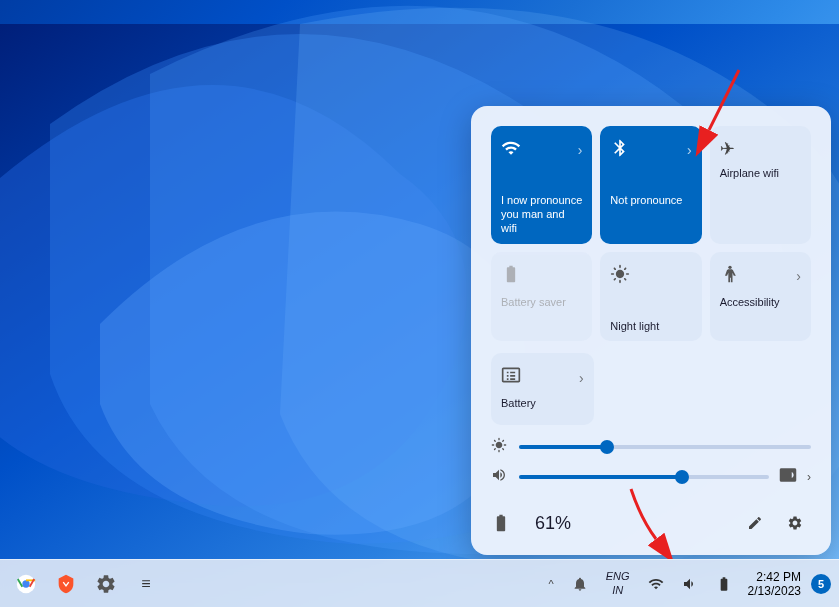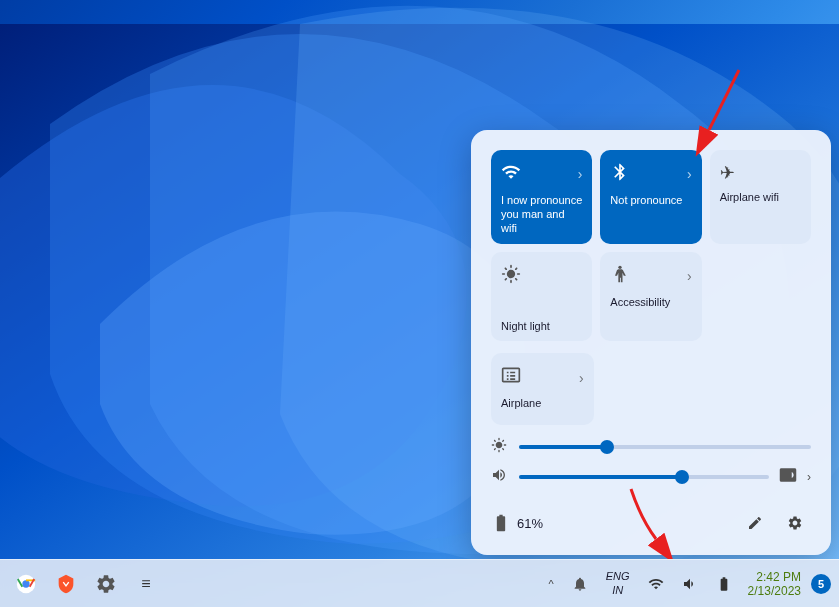--- a/index.html
+++ b/index.html
@@ -66,21 +66,21 @@
       padding: 4px 6px;
       border-radius: 6px;
       cursor: pointer;
     }
 
     .clock-area {
       display: flex;
       flex-direction: column;
       align-items: flex-end;
       font-size: 12px;
-      color: #4d7c0f;
+      color: #000000;
       cursor: pointer;
       padding: 2px 4px;
       border-radius: 4px;
     }
 
     .notification-badge {
       width: 20px;
       height: 20px;
       background: #0067c0;
       border-radius: 50%;
@@ -124,20 +124,21 @@
       position: relative;
     }
 
     .quick-btn.active {
       background: #0067c0;
       color: white;
     }
 
     .quick-btn.active .btn-label {
       color: white;
+      margin-top: 24px;
     }
 
     .quick-btn-top {
       display: flex;
       align-items: center;
       justify-content: space-between;
       width: 100%;
       margin-bottom: 6px;
     }
 
@@ -210,22 +211,22 @@
       display: flex;
       align-items: center;
       justify-content: space-between;
       margin-top: 12px;
       padding-top: 8px;
     }
 
     .battery-info {
       display: flex;
       align-items: center;
-      gap: 6px;
-      font-size: 13px;
+      gap: 24px;
+      font-size: 18px;
       color: #1a1a2e;
     }
 
     .bottom-icons {
       display: flex;
       align-items: center;
       gap: 8px;
     }
 
     .bottom-icon-btn {
@@ -311,20 +312,30 @@
         <span class="btn-label">Not pronounce</span>
       </div>
 
       <div class="quick-btn" style="background:#dde8f8;">
         <div class="quick-btn-top">
           <span class="quick-btn-icon" style="font-size:18px; color:#444;">✈</span>
         </div>
         <span class="btn-label">Airplane wifi</span>
       </div>
 
+      <div class="quick-btn inactive" style="background:#dde8f8;">
+        <div class="quick-btn-top">
+          <span class="quick-btn-icon">
+            <svg width="20" height="20" viewBox="0 0 24 24" fill="#888">
+              <path d="M15.67 4H14V2h-4v2H8.33C7.6 4 7 4.6 7 5.33v15.33C7 21.4 7.6 22 8.33 22h7.33c.74 0 1.34-.6 1.34-1.33V5.33C17 4.6 16.4 4 15.67 4z"></path>
+            </svg>
+          </span>
+        </div>
+        <span class="btn-label" style="color:#888;">Battery saver</span>
+      </div>
 
       <div class="quick-btn" style="background:#dde8f8;gap:24px;">
         <div class="quick-btn-top">
           <span class="quick-btn-icon">
             <svg width="20" height="20" viewBox="0 0 24 24" fill="#555">
               <path d="M12 7c-2.76 0-5 2.24-5 5s2.24 5 5 5 5-2.24 5-5-2.24-5-5-5zM2 13h2c.55 0 1-.45 1-1s-.45-1-1-1H2c-.55 0-1 .45-1 1s.45 1 1 1zm18 0h2c.55 0 1-.45 1-1s-.45-1-1-1h-2c-.55 0-1 .45-1 1s.45 1 1 1zM11 2v2c0 .55.45 1 1 1s1-.45 1-1V2c0-.55-.45-1-1-1s-1 .45-1 1zm0 18v2c0 .55.45 1 1 1s1-.45 1-1v-2c0-.55-.45-1-1-1s-1 .45-1 1zM5.99 4.58c-.39-.39-1.03-.39-1.41 0-.39.39-.39 1.03 0 1.41l1.06 1.06c.39.39 1.03.39 1.41 0s.39-1.03 0-1.41L5.99 4.58zm12.37 12.37c-.39-.39-1.03-.39-1.41 0-.39.39-.39 1.03 0 1.41l1.06 1.06c.39.39 1.03.39 1.41 0 .39-.39.39-1.03 0-1.41l-1.06-1.06zm1.06-10.96c.39-.39.39-1.03 0-1.41-.39-.39-1.03-.39-1.41 0l-1.06 1.06c-.39.39-.39 1.03 0 1.41s1.03.39 1.41 0l1.06-1.06zM7.05 18.36c.39-.39.39-1.03 0-1.41-.39-.39-1.03-.39-1.41 0l-1.06 1.06c-.39.39-.39 1.03 0 1.41s1.03.39 1.41 0l1.06-1.06z"></path>
             </svg>
           </span>
         </div>
         <span class="btn-label">Night light</span>
@@ -347,21 +358,21 @@
     <div style="margin-bottom: 12px; width: calc(33.33% - 4px);">
       <div class="quick-btn" style="background:#dde8f8; width:100%;">
         <div class="quick-btn-top">
           <span class="quick-btn-icon">
             <svg width="20" height="20" viewBox="0 0 24 24" fill="#555">
               <path d="M21 3H3c-1.1 0-2 .9-2 2v14c0 1.1.9 2 2 2h18c1.1 0 2-.9 2-2V5c0-1.1-.9-2-2-2zm0 16H3V5h18v14zM9 8H7v2h2V8zm0 4H7v2h2v-2zm0 4H7v2h2v-2zm8-8h-6v2h6V8zm0 4h-6v2h6v-2zm0 4h-6v2h6v-2z"></path>
             </svg>
           </span>
           <span class="quick-btn-arrow" style="color:#444; font-size:14px;">›</span>
         </div>
-        <span class="btn-label">Airplane</span>
+        <span class="btn-label">Battery</span>
       </div>
     </div>
 
     <div class="slider-row">
       <span class="slider-icon">
         <svg width="16" height="16" viewBox="0 0 24 24" fill="#555">
           <path d="M12 7c-2.76 0-5 2.24-5 5s2.24 5 5 5 5-2.24 5-5-2.24-5-5-5zM2 13h2c.55 0 1-.45 1-1s-.45-1-1-1H2c-.55 0-1 .45-1 1s.45 1 1 1zm18 0h2c.55 0 1-.45 1-1s-.45-1-1-1h-2c-.55 0-1 .45-1 1s.45 1 1 1zM11 2v2c0 .55.45 1 1 1s1-.45 1-1V2c0-.55-.45-1-1-1s-1 .45-1 1zm0 18v2c0 .55.45 1 1 1s1-.45 1-1v-2c0-.55-.45-1-1-1s-1 .45-1 1zM5.99 4.58c-.39-.39-1.03-.39-1.41 0-.39.39-.39 1.03 0 1.41l1.06 1.06c.39.39 1.03.39 1.41 0s.39-1.03 0-1.41L5.99 4.58zm12.37 12.37c-.39-.39-1.03-.39-1.41 0-.39.39-.39 1.03 0 1.41l1.06 1.06c.39.39 1.03.39 1.41 0 .39-.39.39-1.03 0-1.41l-1.06-1.06zm1.06-10.96c.39-.39.39-1.03 0-1.41-.39-.39-1.03-.39-1.41 0l-1.06 1.06c-.39.39-.39 1.03 0 1.41s1.03.39 1.41 0l1.06-1.06zM7.05 18.36c.39-.39.39-1.03 0-1.41-.39-.39-1.03-.39-1.41 0l-1.06 1.06c-.39.39-.39 1.03 0 1.41s1.03.39 1.41 0l1.06-1.06z"></path>
         </svg>
       </span>
       <div class="slider-track" style="flex:1;">

